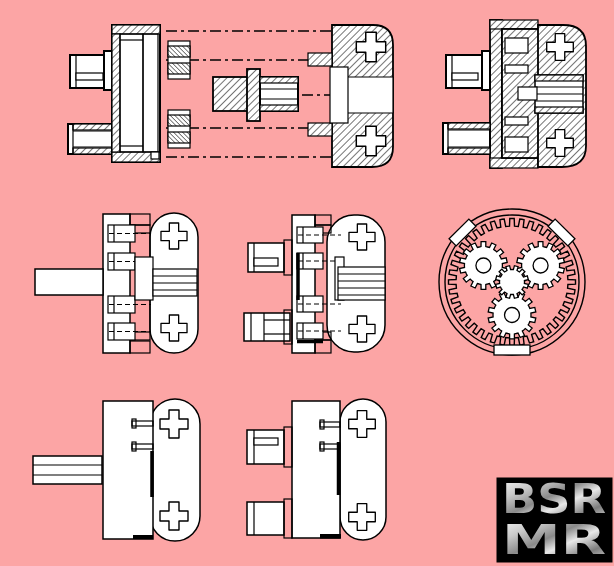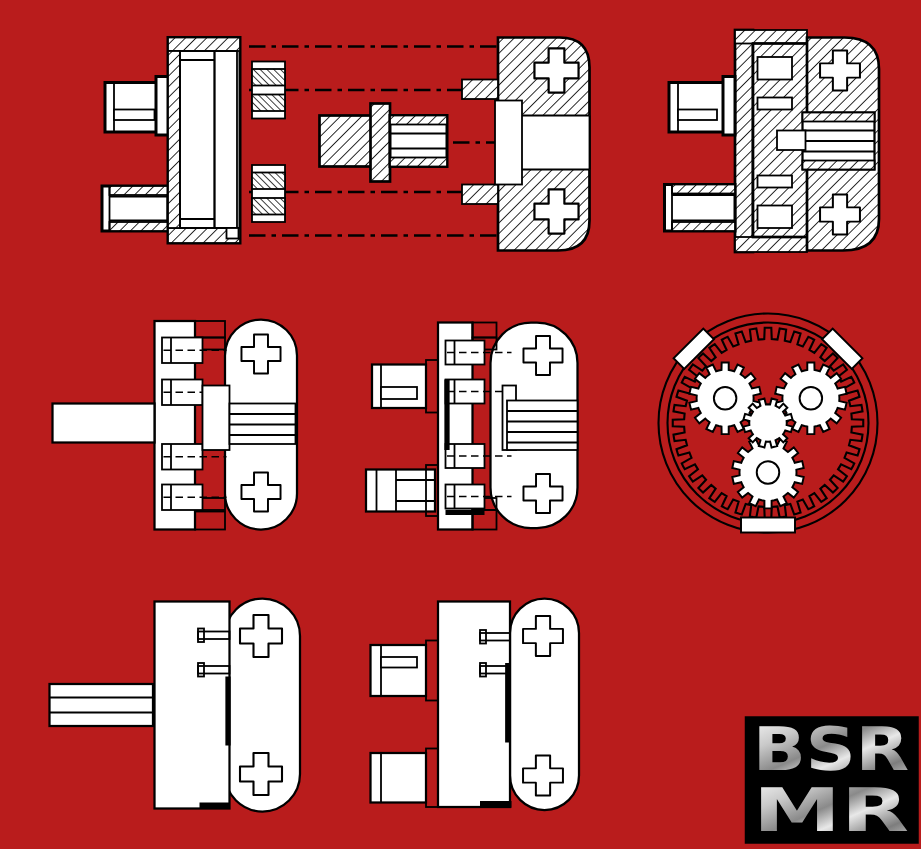--- a/index.html
+++ b/index.html
@@ -1,16 +1,16 @@
 <!DOCTYPE html>
 <html><head>
 <meta charset="utf-8">
 <style>
   html,body { margin:0; padding:0; background:#fff; }
-  .canvas { position:relative; width:614px; height:566px; background:#b91c1c; overflow:hidden;
+  .canvas { position:relative; width:614px; height:566px; background:#fca5a5; overflow:hidden;
             font-family:"DejaVu Sans", sans-serif; }
   svg { display:block; }
   
   .part  { fill:#ffffff; stroke:#000; stroke-width:2; }
   .part15{ fill:#ffffff; stroke:#000; stroke-width:1.5; }
   .thin  { fill:none;    stroke:#000; stroke-width:1.2; }
   .wthin { fill:#ffffff; stroke:#000; stroke-width:1.2; }
   .hatch { fill:url(#h45);  stroke:#000; stroke-width:1.8; }
   .hatchT{ fill:url(#h45);  stroke:#000; stroke-width:1.2; }
   .hatch2{ fill:url(#h135d);stroke:#000; stroke-width:1.2; }

